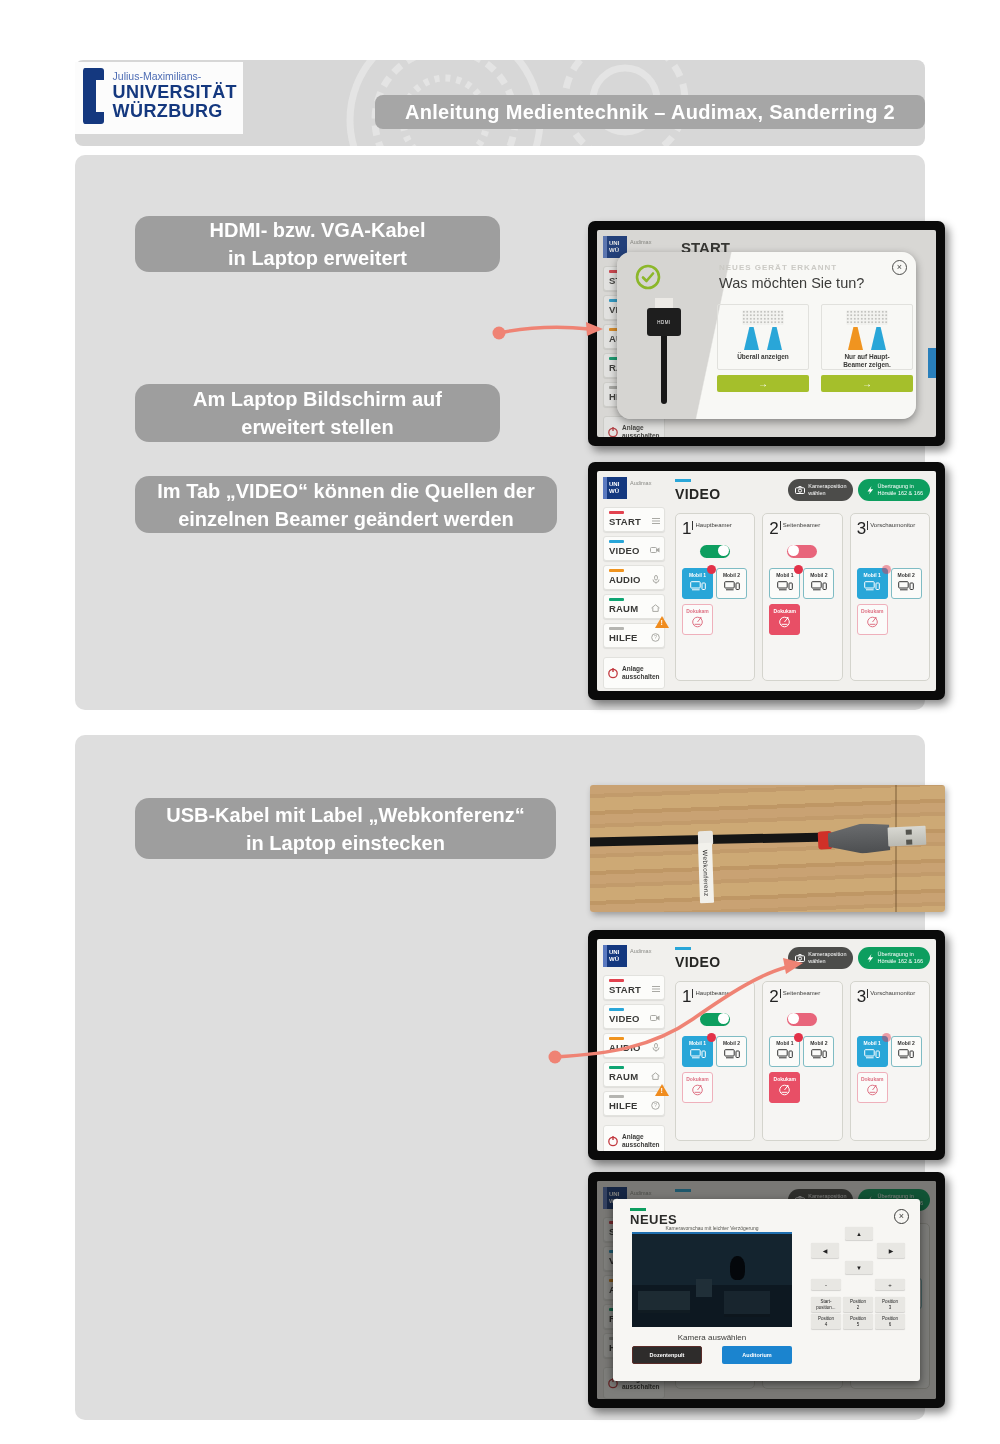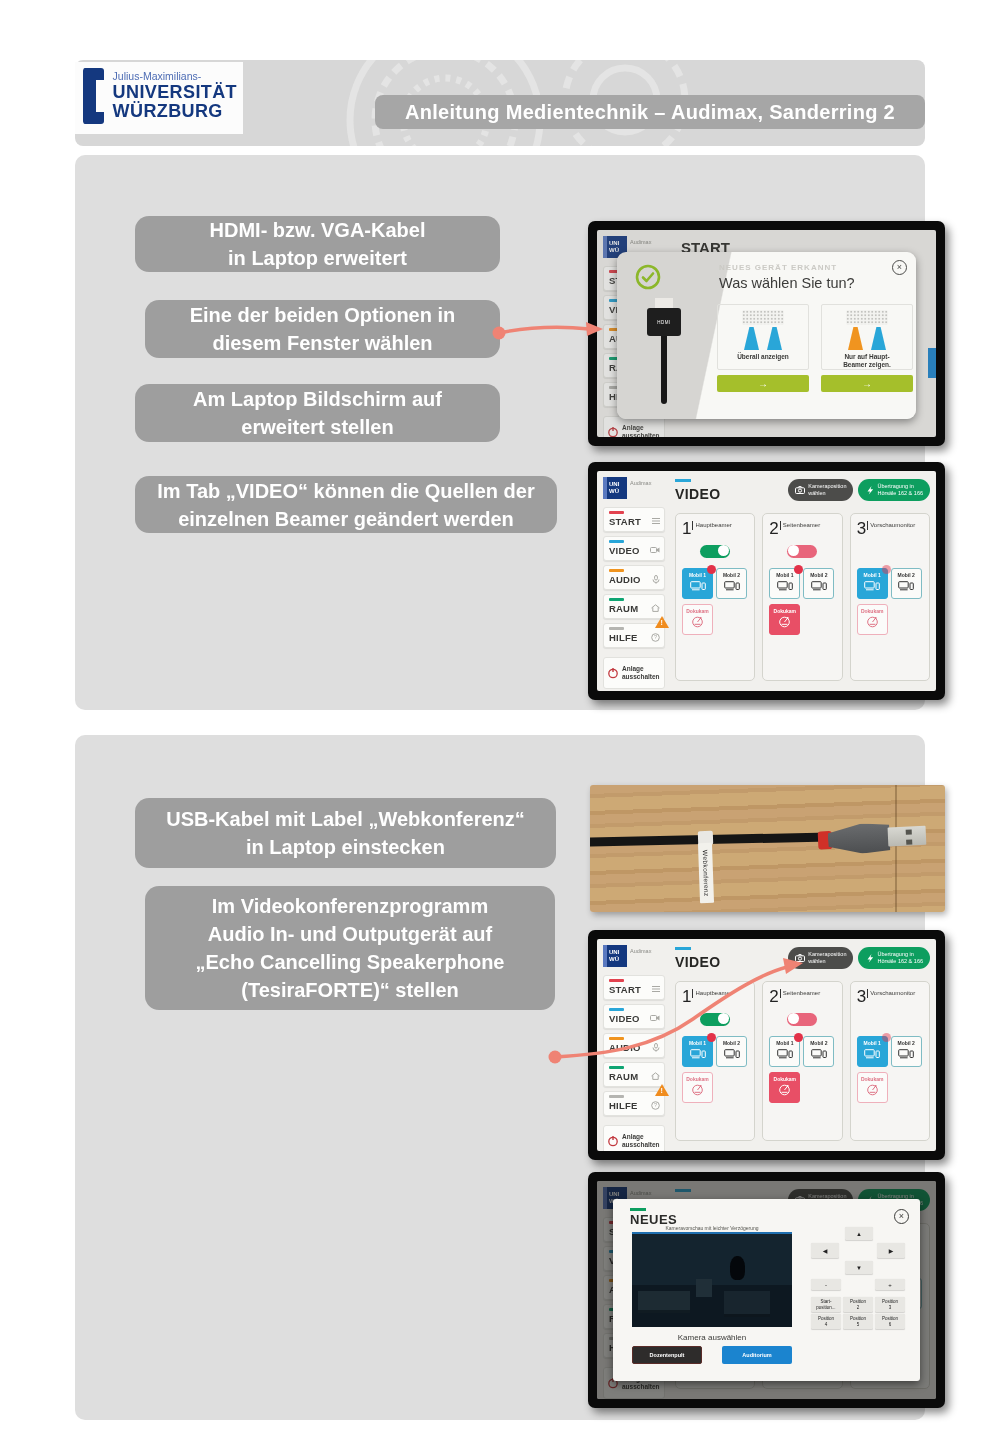--- a/index.html
+++ b/index.html
@@ -19,21 +19,21 @@
   
   .panel{position:absolute;left:75px;width:850px;background:#dedede;border-radius:10px}
   .panel.s1{top:155px;height:555px}
   .panel.s2{top:735px;height:685px}
   .sec-label{position:absolute;left:0;top:0;height:42px;background:#a6a6a6;border-radius:10px;color:#fff;font-size:21px;display:flex;align-items:center;padding:0 26px 2px 18px}
   .step{position:absolute;background:#9e9e9e;border-radius:14px;color:#fff;font-size:20px;font-weight:700;text-align:center;display:flex;align-items:center;justify-content:center;white-space:pre-line;line-height:1.4;padding:0 8px}
   .s1 .st0{left:60px;top:61px;width:365px;height:56px}
   .s1 .st1{left:70px;top:145px;width:355px;height:58px}
   .s1 .st2{left:60px;top:229px;width:365px;height:58px}
   .s1 .st3{left:60px;top:321px;width:422px;height:57px}
-  .s2 .st0{left:60px;top:63px;width:421px;height:70px}
+  .s2 .st0{left:60px;top:63px;width:421px;height:61px}
   .s2 .st1{left:70px;top:151px;width:410px;height:124px}
   .s2 .st2{left:60px;top:293px;width:420px;height:56px}
 
   .arrow{position:absolute;z-index:6;pointer-events:none}
   .arrow1{left:416px;top:160px}
   .arrow2{left:472px;top:215px}
 
   
   .shot{position:absolute;background:#0a0a0a;border-radius:7px;box-shadow:4px 5px 9px rgba(0,0,0,.45)}
   .screen{position:absolute;inset:9px;background:#f1f0ed;border-radius:2px;overflow:hidden}
@@ -89,21 +89,21 @@
   .badge.pale{background:rgba(226,49,72,.45)}
   .doku{width:31px;height:31px;margin-top:5px;border:1px solid #efb0bb;border-radius:3px;background:rgba(255,255,255,.6);color:#de7385;display:flex;flex-direction:column;align-items:center;padding-top:3px}
   .doku span{font-size:5px;font-weight:700}
   .doku .dk{margin-top:1px;color:currentColor}
   .doku.sel{background:#e84f66;border-color:#e84f66;color:#fff}
 
   
   .s1-heading{position:absolute;left:84px;top:9px;font-size:15px;font-weight:700;color:#2c2c2a;z-index:1}
   .s1-bluebtn{position:absolute;right:0;top:118px;width:8px;height:30px;background:#1b84cf;z-index:1}
   .dimlayer{position:absolute;inset:0;background:rgba(105,105,100,.18);z-index:2}
-  .ddialog{position:absolute;left:20px;right:20px;top:22px;bottom:18px;border-radius:9px;z-index:3;background:linear-gradient(102deg,#d6d5d2 0 34%,#f8f8f5 34.4%);box-shadow:0 3px 9px rgba(0,0,0,.4)}
+  .ddialog{position:absolute;left:20px;right:20px;top:22px;bottom:18px;border-radius:14px;z-index:3;background:linear-gradient(102deg,#d6d5d2 0 34%,#f8f8f5 34.4%);box-shadow:0 3px 9px rgba(0,0,0,.4)}
   .chk{position:absolute;left:18px;top:12px}
   .hdmi{position:absolute;left:30px;top:46px;width:34px;text-align:center}
   .hdmi .tip{width:18px;height:10px;background:#eceae6;margin:0 auto}
   .hdmi .head{width:34px;height:28px;background:#1e1e1e;border-radius:3px;color:#fff;font-size:4.5px;display:flex;align-items:center;justify-content:center;letter-spacing:.5px}
   .hdmi .wire{width:6px;height:68px;background:#181818;margin:0 auto;border-radius:0 0 3px 3px}
   .d-eyebrow{position:absolute;left:102px;top:11px;font-size:8px;font-weight:700;letter-spacing:1px;color:#cbcac5}
   .d-q{position:absolute;left:102px;top:23px;font-size:14.5px;color:#3c3c3a}
   .d-close{position:absolute;right:9px;top:8px;width:15px;height:15px;border:1.4px solid #4c4c4a;border-radius:50%;color:#4c4c4a;font-size:9px;line-height:12px;text-align:center}
   .opts{position:absolute;left:100px;top:52px;display:flex;gap:12px}
   .opt{width:92px}
@@ -180,22 +180,20 @@
   <div class="logo-text">
     <div class="logo-pre">Julius-Maximilians-</div>
     <div class="logo-uni">UNIVERSITÄT</div>
     <div class="logo-uni">WÜRZBURG</div>
   </div>
 </div>
 
 <section class="panel s1">
   <div class="step st0">HDMI- bzw. VGA-Kabel
 in Laptop erweitert</div>
-  <div class="step st1">Eine der beiden Optionen in
-diesem Fenster wählen</div>
   <div class="step st3">Im Tab „VIDEO“ können die Quellen der
 einzelnen Beamer geändert werden</div>
   <div class="step st2">Am Laptop Bildschirm auf
 erweitert stellen</div>
 
   <svg class="arrow arrow1" width="114" height="34" viewBox="0 0 114 34">
     <circle cx="8" cy="18" r="6.5" fill="#ef8374"></circle>
     <path d="M8,18 C38,12 68,11 98,14" stroke="#ef8374" stroke-width="3.5" fill="none" stroke-linecap="round"></path>
     <polygon points="95,7 112,14 96,21" fill="#ef8374"></polygon>
   </svg>
@@ -246,21 +244,21 @@
         <svg class="chk" width="26" height="26" viewBox="0 0 26 26">
           <circle cx="13" cy="13" r="11" fill="none" stroke="#8cb72a" stroke-width="2.6"></circle>
           <polyline points="8,13.5 11.5,17 18,9.5" fill="none" stroke="#8cb72a" stroke-width="2.6" stroke-linecap="round" stroke-linejoin="round"></polyline>
         </svg>
         <div class="hdmi">
           <div class="tip"></div>
           <div class="head">HDMI</div>
           <div class="wire"></div>
         </div>
         <div class="d-eyebrow">NEUES GERÄT ERKANNT</div>
-        <div class="d-q">Was wählen Sie tun?</div>
+        <div class="d-q">Was möchten Sie tun?</div>
         <div class="d-close">×</div>
         <div class="opts">
           <div class="opt">
             <div class="optcard">
               <div class="dots"></div>
               <div class="cones">
                   <i class="cone blue"></i>
                   <i class="cone blue"></i>
                 </div>
               <div class="optlabel">Überall anzeigen</div>
@@ -489,24 +487,20 @@
     </div>
   </div>
 </div>
     </div>
   </div>
 </section>
 
 <section class="panel s2">
   <div class="step st0">USB-Kabel mit Label „Webkonferenz“
 in Laptop einstecken</div>
-  <div class="step st1">Im Videokonferenzprogramm
-Audio In- und Outputgerät auf
-„Echo Cancelling Speakerphone
-(TesiraFORTE)“ stellen</div>
 
   <div class="photo">
     <div class="ph-seam"></div>
     <div class="ph-cable"></div>
     <div class="ph-clip"></div>
     <div class="ph-flag">
         <span>Webkonferenz</span>
       </div>
     <div class="ph-conn">
       <div class="ph-boot"></div>

